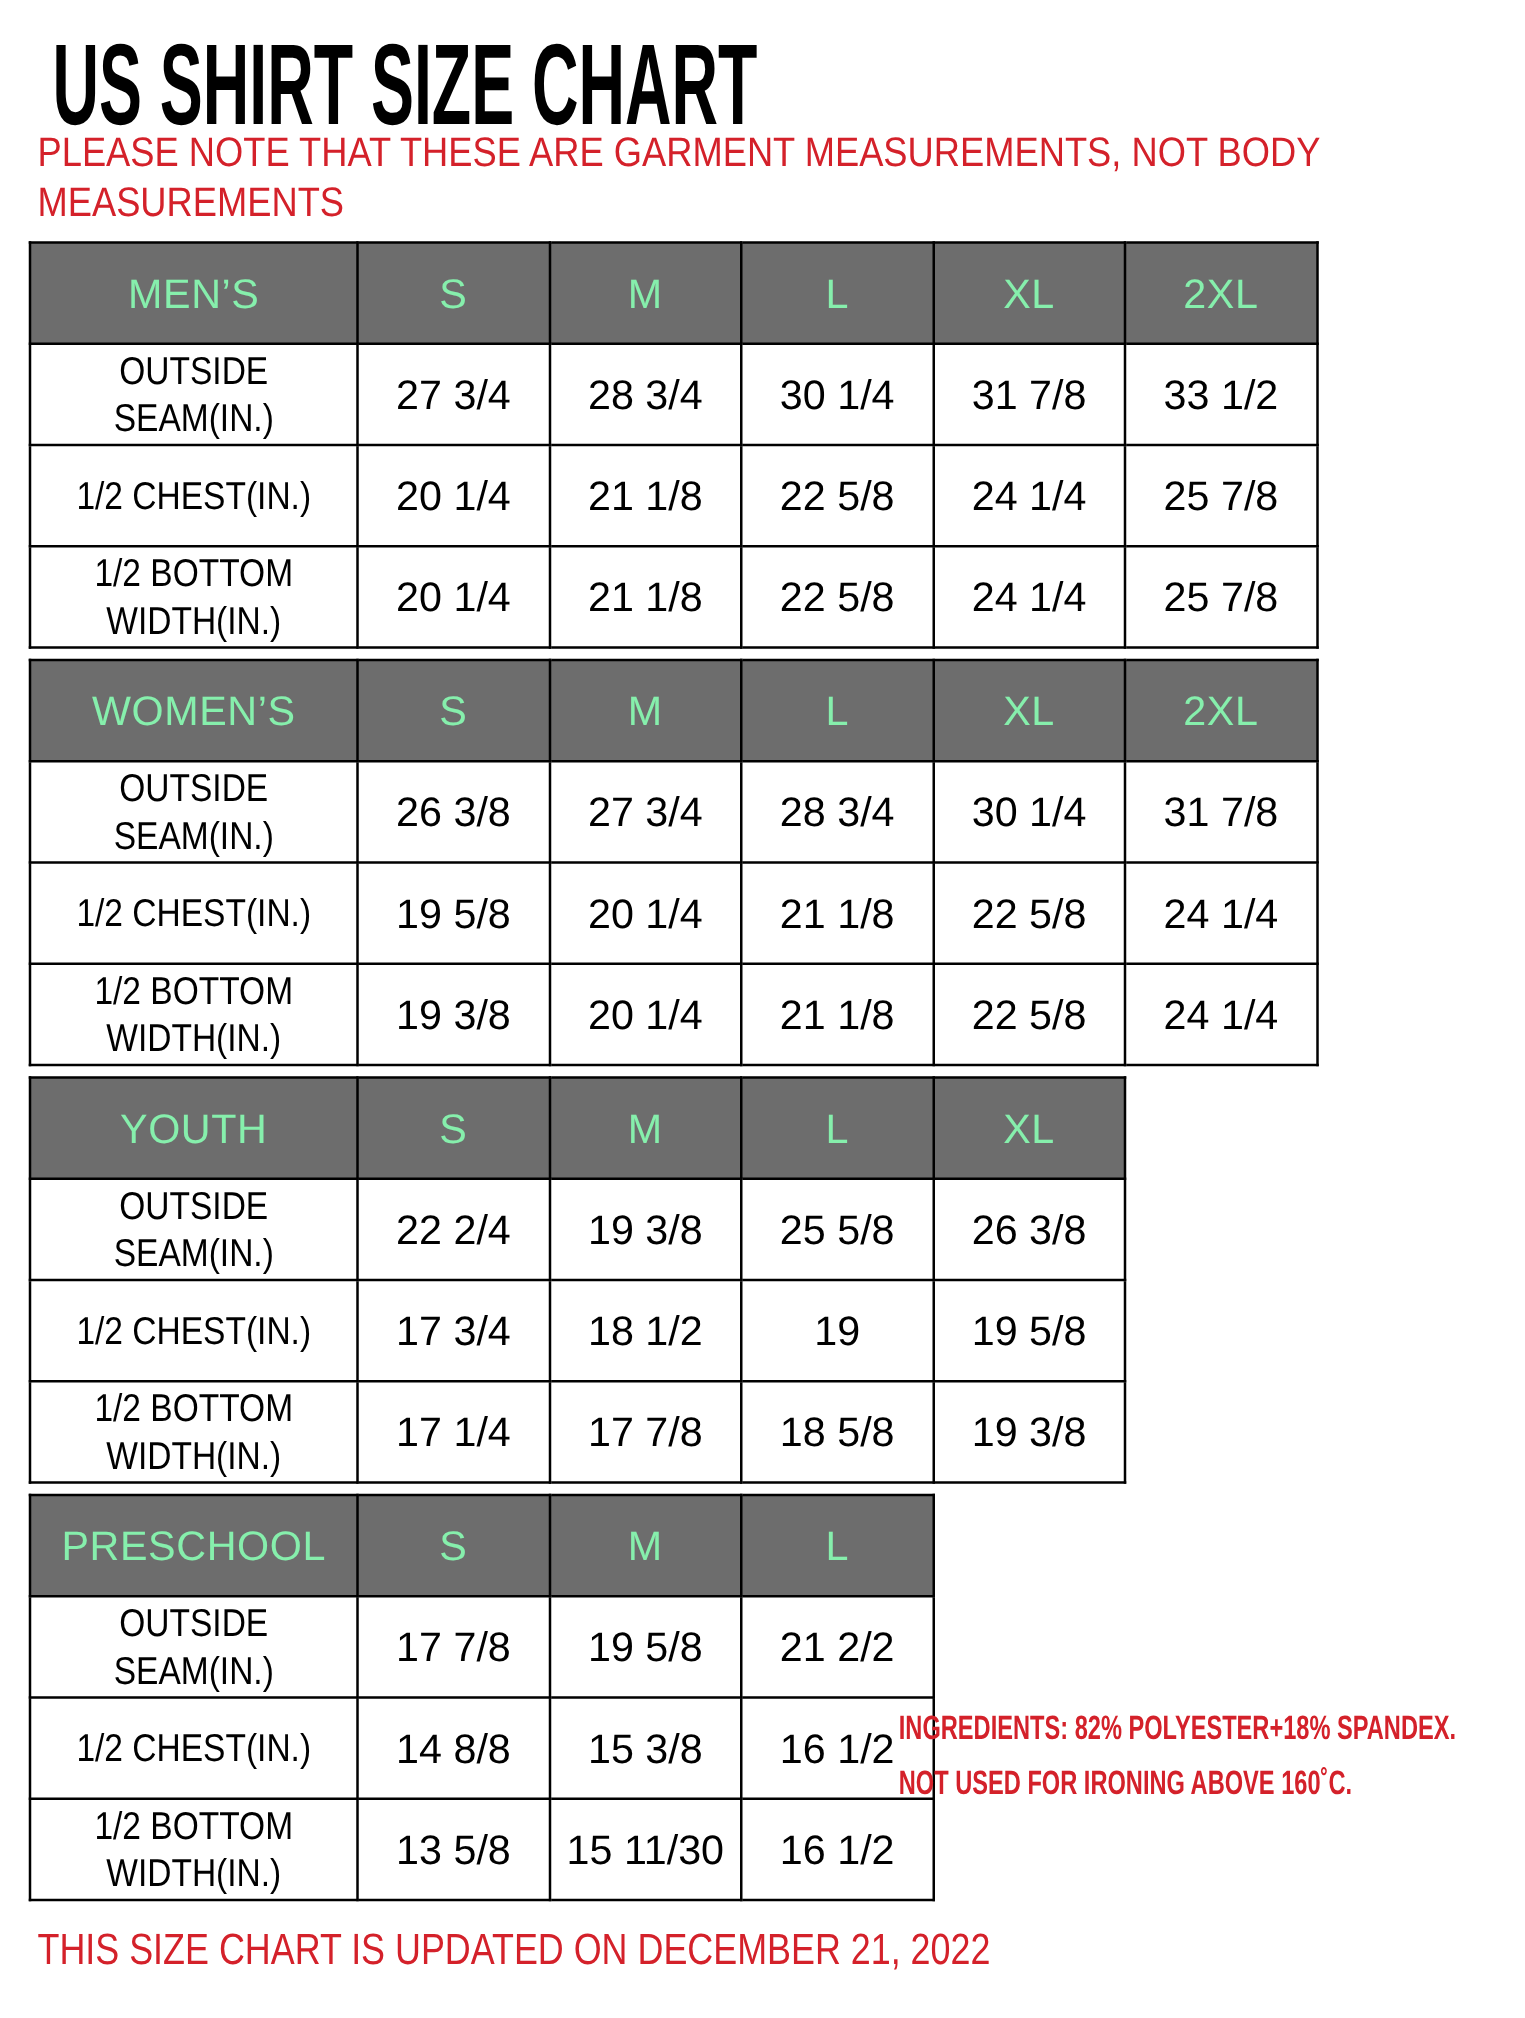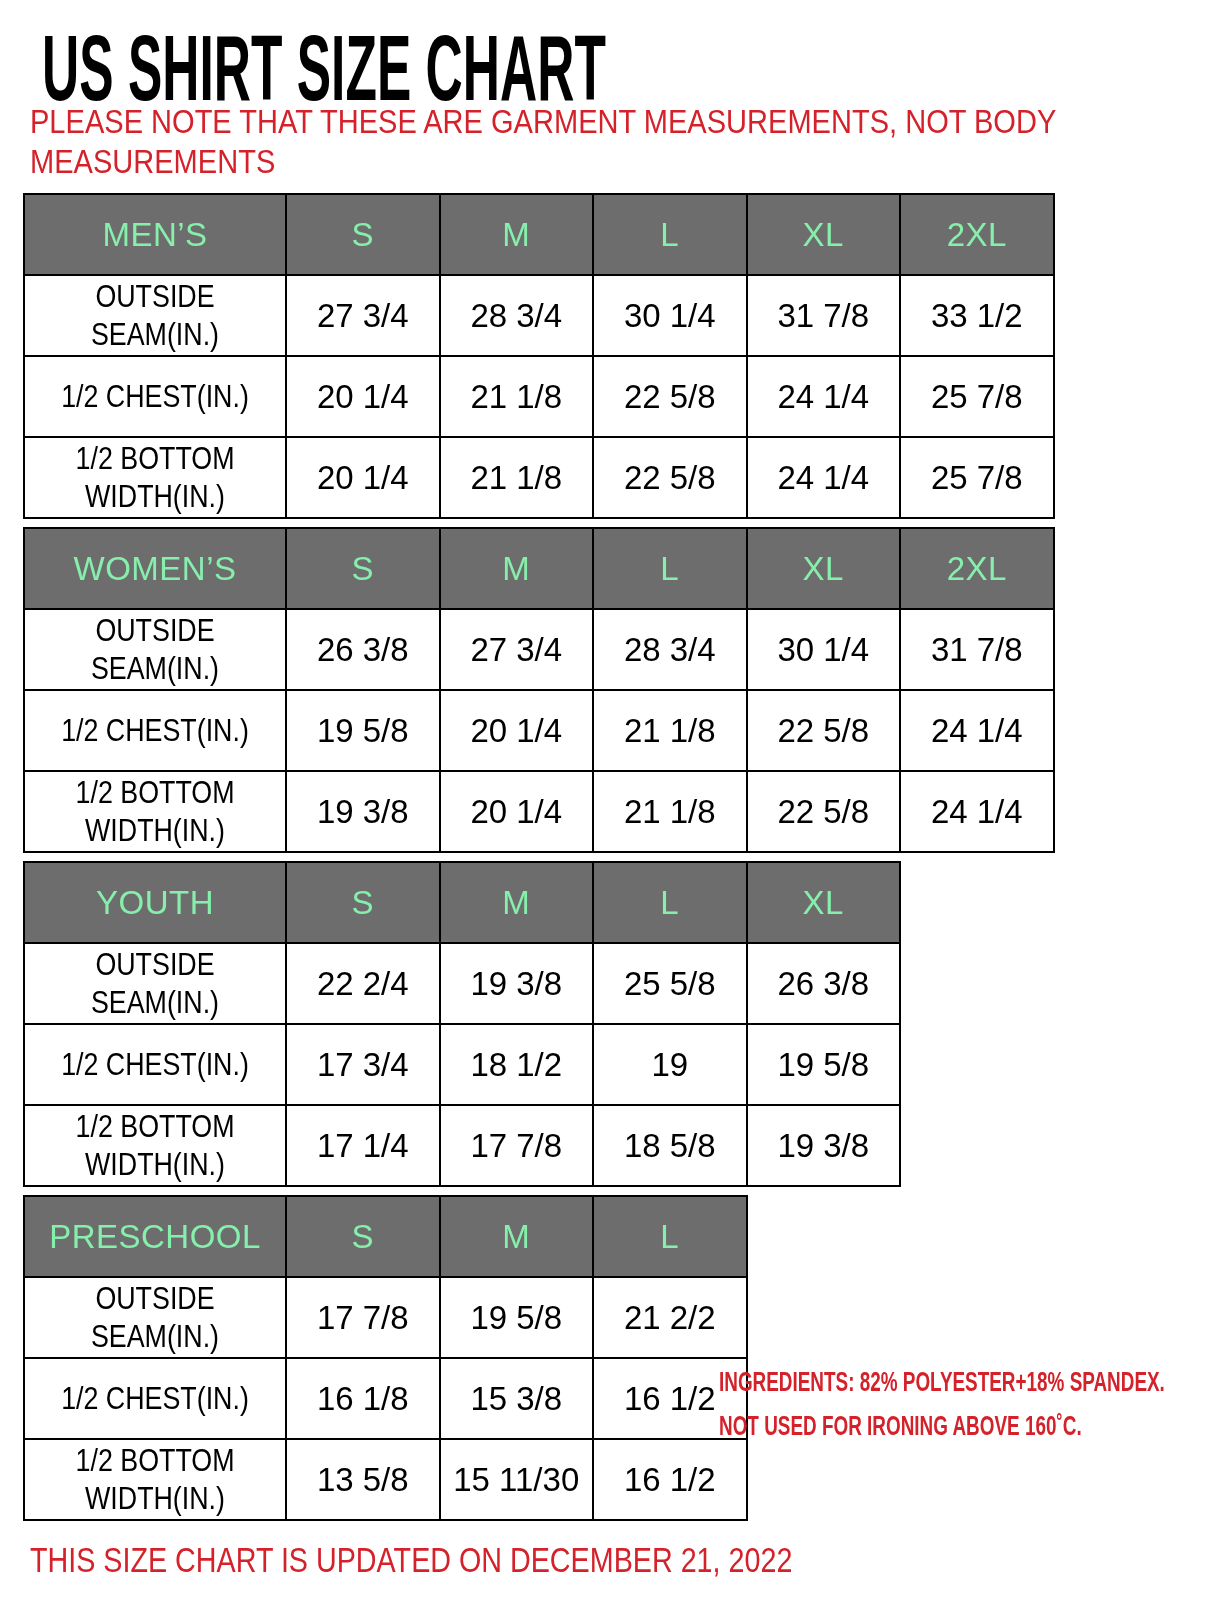--- a/index.html
+++ b/index.html
@@ -259,21 +259,21 @@
         </thead>
         <tbody>
           <tr>
             <td><span class="row-label-inner">OUTSIDE SEAM(IN.)</span></td>
             <td>17 7/8</td>
             <td>19 5/8</td>
             <td>21 2/2</td>
           </tr>
           <tr>
             <td><span class="row-label-inner">1/2 CHEST(IN.)</span></td>
-            <td>16 1/8</td>
+            <td>14 8/8</td>
             <td>15 3/8</td>
             <td>16 1/2</td>
           </tr>
           <tr>
             <td><span class="row-label-inner">1/2 BOTTOM WIDTH(IN.)</span></td>
             <td>13 5/8</td>
             <td>15 11/30</td>
             <td>16 1/2</td>
           </tr>
         </tbody>

